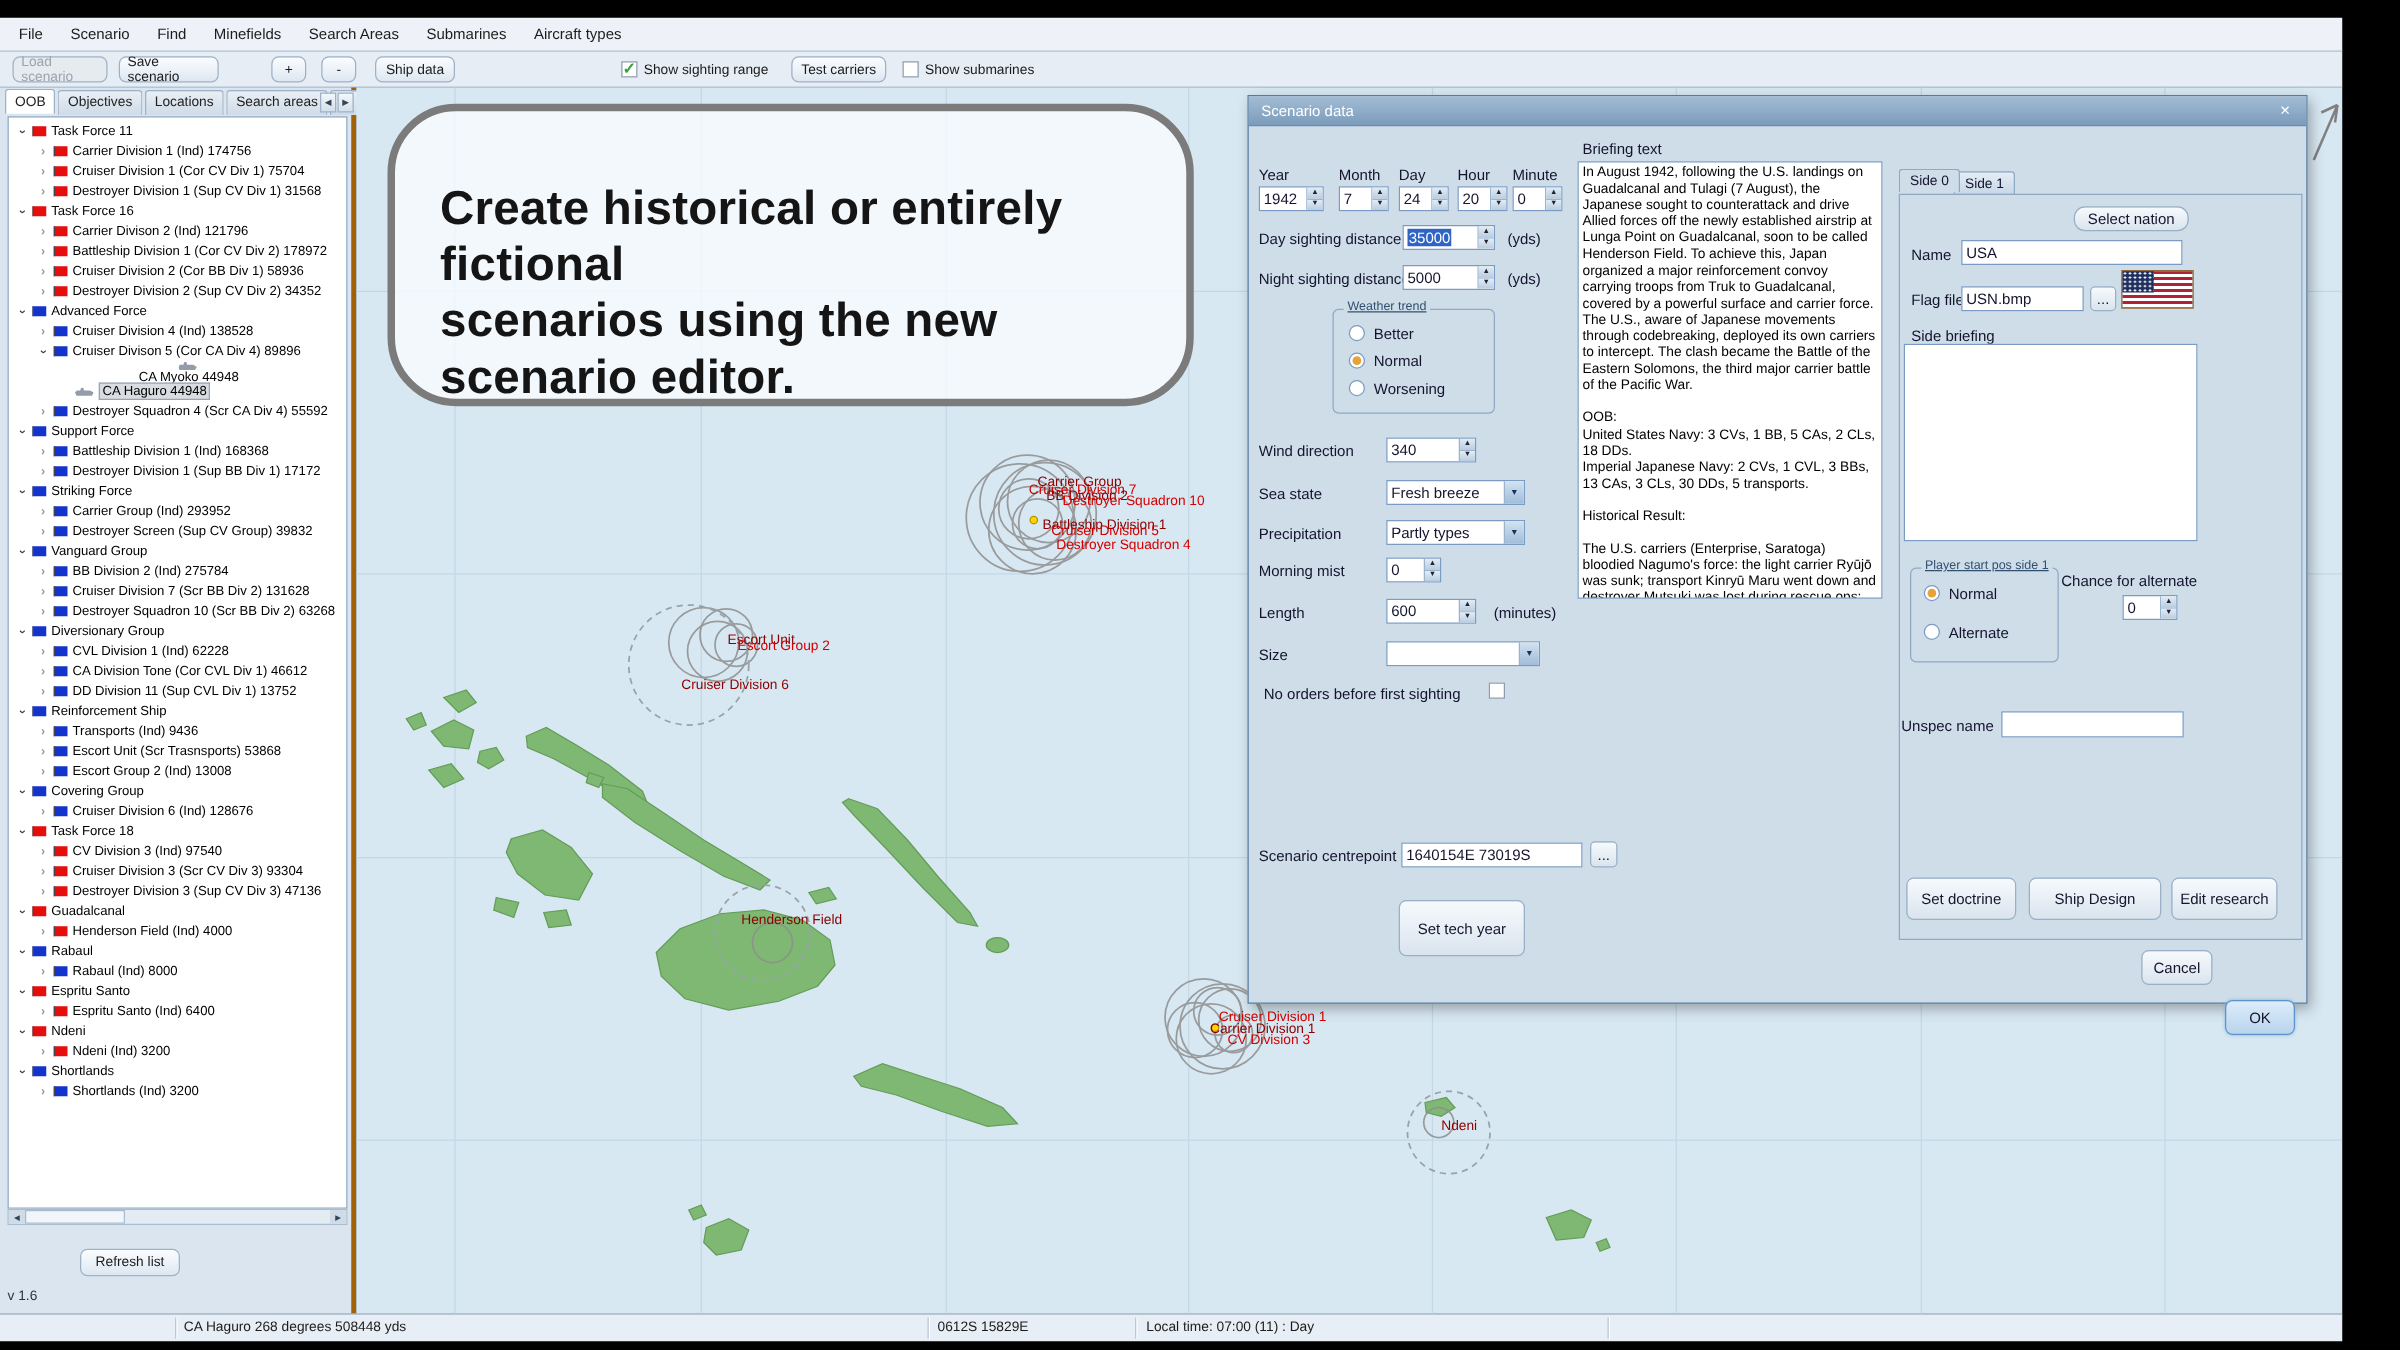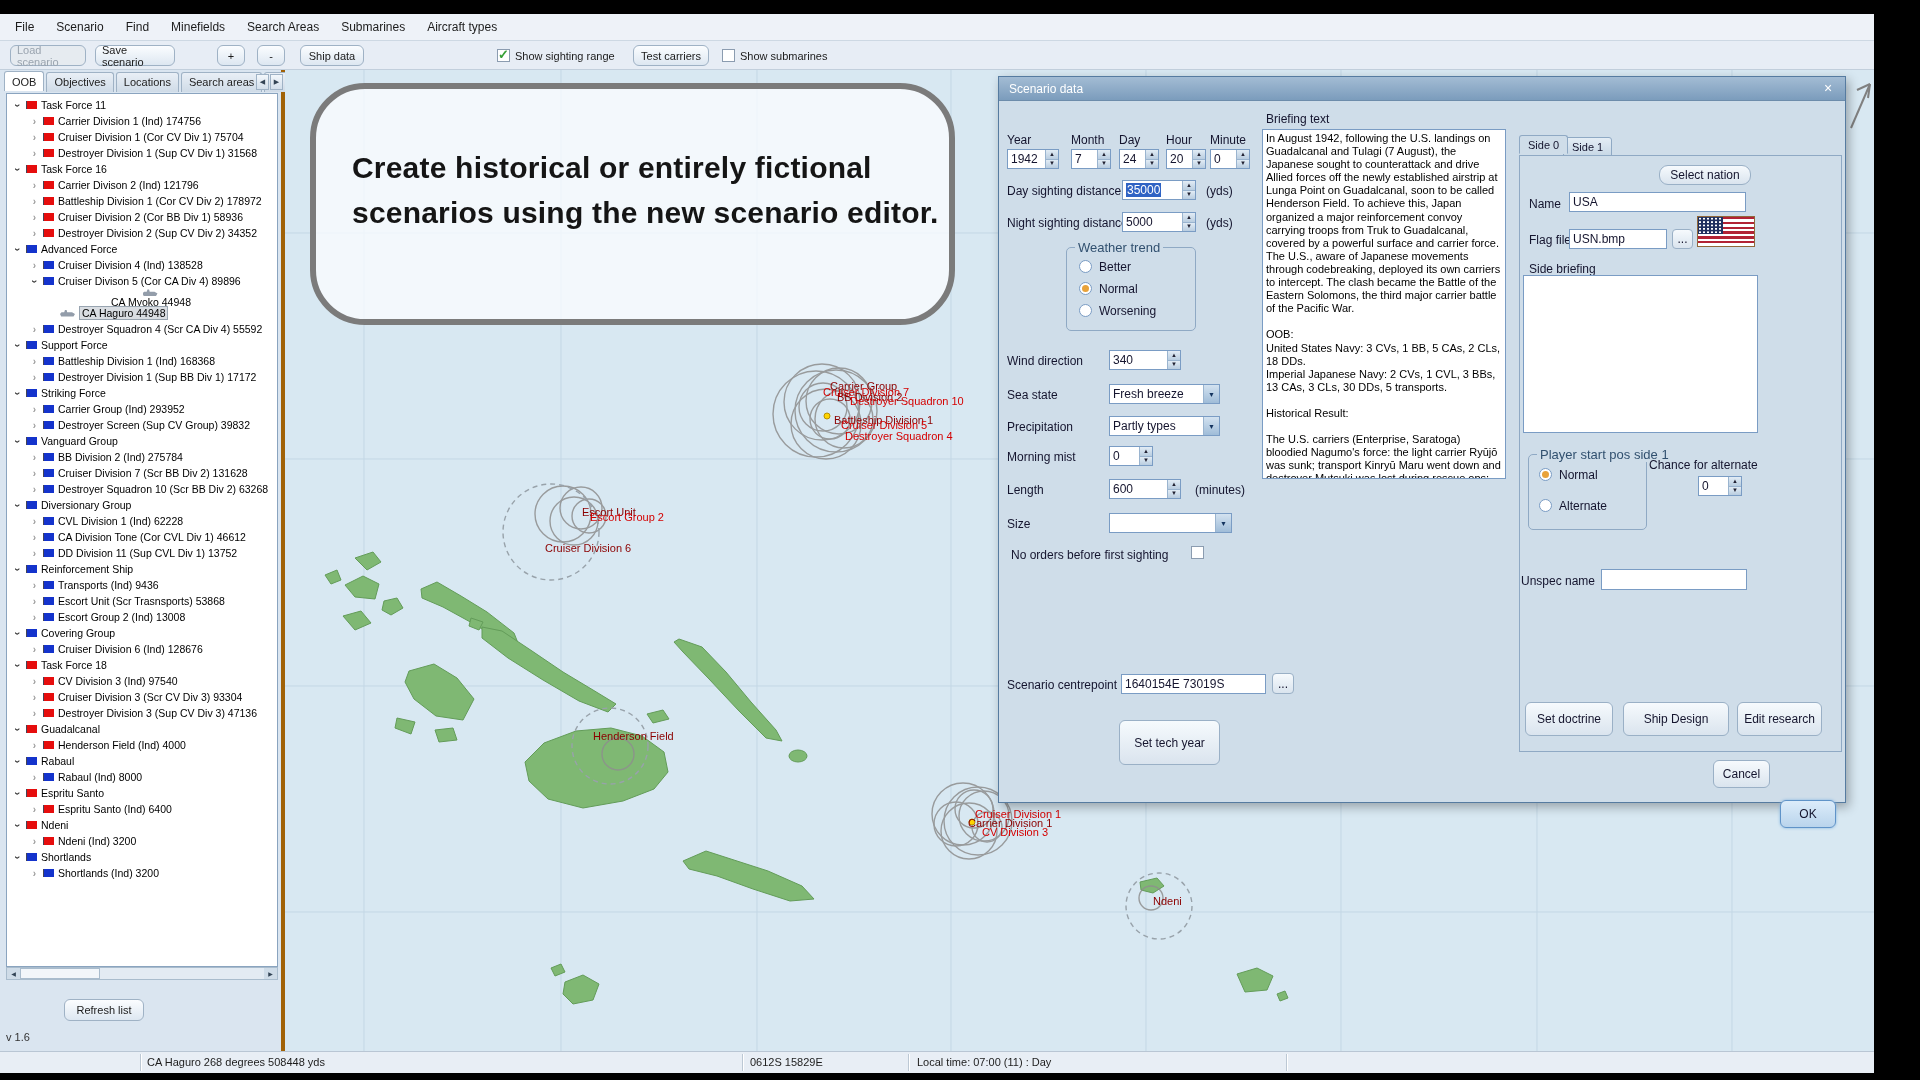--- a/index.html
+++ b/index.html
@@ -38,36 +38,36 @@
   #hthumb{position:absolute;left:13px;top:0;width:80px;height:11px;background:#f2f6fa;border:1px solid #a9bccd;}
   #refreshbtn{left:64px;top:929px;width:80px;height:22px;}
   #version{position:absolute;left:6px;top:961px;font-size:11px;color:#333;}
 
   
   #map{position:absolute;left:285px;top:70px;width:1589px;height:981px;background:#d8e8f2;overflow:hidden;}
   #map svg{position:absolute;left:0;top:0;}
   #map-labels{position:absolute;left:0;top:0;width:100%;height:100%;z-index:2;}
   .mlabel{position:absolute;font-size:11px;white-space:nowrap;}
   #callout{position:absolute;left:25px;top:13px;width:645px;height:242px;border:6px solid #7b7b7b;border-radius:55px;background:rgba(250,253,255,0.78);z-index:3;padding:56px 0 0 36px;}
-  .callout-line{font-size:30px;font-weight:bold;color:#151515;line-height:45px;letter-spacing:.2px;}
+  .callout-line{font-size:38px;font-weight:bold;color:#151515;line-height:45px;letter-spacing:.2px;}
 
   
   #dialog{position:absolute;left:998px;top:76px;width:848px;height:727px;background:#cfdde9;border:1px solid #567ba0;box-shadow:3px 4px 10px rgba(0,0,0,.3);z-index:10;font-size:12px;color:#14142e;}
   #dlg-title{position:absolute;left:0;top:0;width:100%;height:24px;background:linear-gradient(#a3bcd4,#7b9cbc);border-bottom:1px solid #6d8cab;color:#fff;font-size:12px;display:flex;align-items:center;padding-left:10px;}
   #dlg-close{position:absolute;right:8px;top:3px;width:18px;height:17px;color:#fff;font-size:14px;text-align:center;line-height:16px;}
   .lbl{position:absolute;white-space:nowrap;}
   .fld{position:absolute;background:#fff;border:1px solid #7a9cc4;height:20px;display:flex;align-items:center;padding:0 3px;font-size:12px;overflow:hidden;}
   .fld .selval{background:#2f63c4;color:#fff;padding:0 1px;}
   .spin{position:absolute;right:0;top:0;bottom:0;width:13px;display:flex;flex-direction:column;border-left:1px solid #9ab4cf;}
   .spin b{flex:1;background:linear-gradient(#e2ecf5,#b9cde0);font-size:6px;line-height:7px;color:#223;display:flex;align-items:center;justify-content:center;border-bottom:1px solid #9ab4cf;}
   .spin b:last-child{border-bottom:none;}
   .dd{position:absolute;background:#fff;border:1px solid #7a9cc4;height:20px;display:flex;align-items:center;padding:0 3px;font-size:12px;}
   .ddb{position:absolute;right:0;top:0;bottom:0;width:16px;background:linear-gradient(#d3e2f0,#9fbcd8);border-left:1px solid #9ab4cf;display:flex;align-items:center;justify-content:center;font-size:7px;color:#13335e;}
   .grp{position:absolute;border:1px solid #8fa9c4;border-radius:5px;}
-  .grp .legend{position:absolute;top:-8px;left:8px;background:#cfdde9;padding:0 3px;font-size:13px;color:#31506f;white-space:nowrap;}
+  .grp .legend{position:absolute;top:-8px;left:8px;background:#cfdde9;padding:0 3px;font-size:10px;color:#31506f;white-space:nowrap;text-decoration:underline;}
   .radio{position:absolute;width:13px;height:13px;border-radius:50%;background:#fff;border:1px solid #7a9cc4;}
   .radio.on::after{content:"";position:absolute;left:2px;top:2px;width:7px;height:7px;border-radius:50%;background:#e8a23a;}
   .rlbl{position:absolute;font-size:12px;white-space:nowrap;}
   .dbtn{position:absolute;background:linear-gradient(#f6fafd,#dae4ee);border:1px solid #9ab0c6;border-radius:6px;font-size:12px;color:#15152e;display:flex;align-items:center;justify-content:center;}
   .dbtn.primary{background:linear-gradient(#dcecfa,#b9d4ec);border:1px solid #5f93c8;box-shadow:0 0 3px #7fb2e0;margin-top:40px;}
   #briefbox{position:absolute;left:263px;top:52px;width:244px;height:350px;background:#fff;border:1px solid #7a9cc4;font-size:11px;line-height:13.1px;padding:2px 3px;white-space:pre-wrap;color:#000;overflow:hidden;}
   #sidepanel{position:absolute;left:520px;top:78px;width:323px;height:597px;border:1px solid #8fa9c4;}
   .dtab{position:absolute;font-size:11px;border:1px solid #8fa9c4;padding:3px 8px 2px 8px;border-radius:3px 3px 0 0;background:linear-gradient(#e4edf5,#c8d8e6);}
   .dtab.act{background:#cfdde9;border-bottom:1px solid #cfdde9;}
   #flagimg{position:absolute;left:698px;top:139px;width:58px;height:31px;border:1px solid #90683a;background:repeating-linear-gradient(#b22234 0 2.4px,#fff 2.4px 4.8px);}

